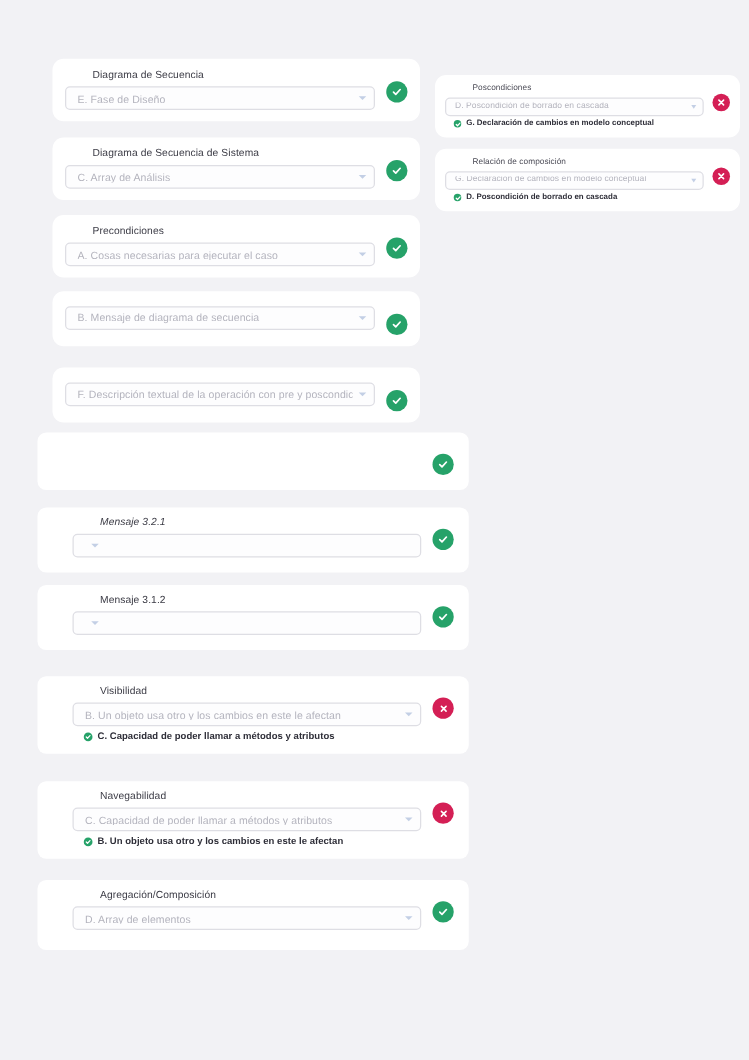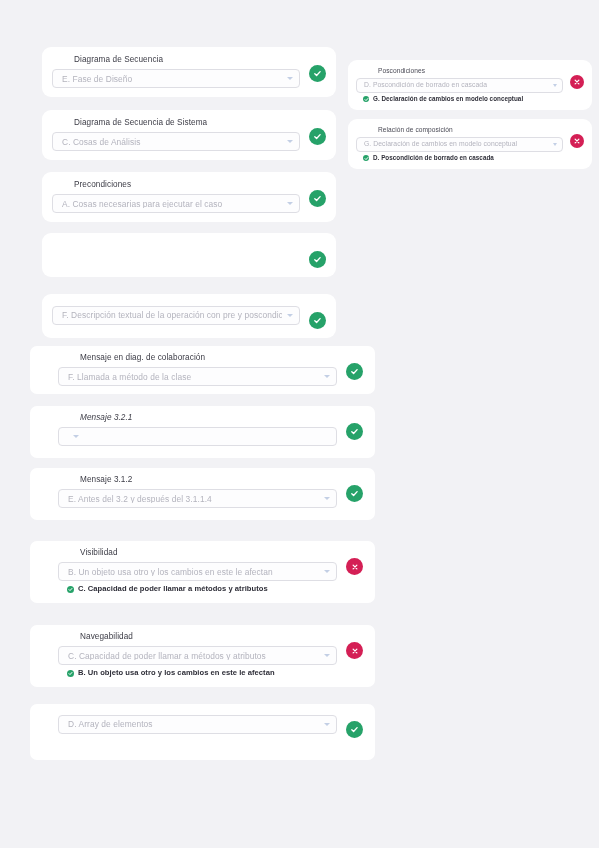--- a/index.html
+++ b/index.html
@@ -158,21 +158,21 @@
             <path d="M2.4 6.2 L4.8 8.6 L9.5 3.5" fill="none" stroke="#ffffff" stroke-width="1.8" stroke-linecap="round" stroke-linejoin="round"></path>
           </svg>
         </div>
       </div>
     </div>
     <div class="card left" style="left: 42px; top: 110px; width: 294px; padding: 8px 10px 9px;">
       <div class="field-row">
         <div class="field-col">
           <div class="field-label">Diagrama de Secuencia de Sistema</div>
           <div class="select-box">
-            <span class="select-value">C. Cosas de Análisis</span>
+            <span class="select-value">C. Array de Análisis</span>
             <span class="caret"></span>
           </div>
         </div>
         <div class="status ok">
           <svg width="9" height="9" viewBox="0 0 12 12" aria-hidden="true">
             <path d="M2.4 6.2 L4.8 8.6 L9.5 3.5" fill="none" stroke="#ffffff" stroke-width="1.8" stroke-linecap="round" stroke-linejoin="round"></path>
           </svg>
         </div>
       </div>
     </div>
@@ -188,20 +188,24 @@
         <div class="status ok">
           <svg width="9" height="9" viewBox="0 0 12 12" aria-hidden="true">
             <path d="M2.4 6.2 L4.8 8.6 L9.5 3.5" fill="none" stroke="#ffffff" stroke-width="1.8" stroke-linecap="round" stroke-linejoin="round"></path>
           </svg>
         </div>
       </div>
     </div>
     <div class="card left" style="left: 42px; top: 233px; width: 294px; padding: 8px 10px 9px;">
       <div class="field-row">
         <div class="field-col">
+          <div class="select-box">
+            <span class="select-value">B. Mensaje de diagrama de secuencia</span>
+            <span class="caret"></span>
+          </div>
         </div>
         <div class="status ok">
           <svg width="9" height="9" viewBox="0 0 12 12" aria-hidden="true">
             <path d="M2.4 6.2 L4.8 8.6 L9.5 3.5" fill="none" stroke="#ffffff" stroke-width="1.8" stroke-linecap="round" stroke-linejoin="round"></path>
           </svg>
         </div>
       </div>
     </div>
     <div class="card left" style="left: 42px; top: 294px; width: 294px; padding: 8px 10px 9px;">
       <div class="field-row">
@@ -262,25 +266,20 @@
         <div class="status bad">
           <svg width="8" height="8" viewBox="0 0 12 12" aria-hidden="true">
             <path d="M3.2 3.2 L8.8 8.8 M8.8 3.2 L3.2 8.8" fill="none" stroke="#ffffff" stroke-width="1.9" stroke-linecap="round"></path>
           </svg>
         </div>
       </div>
     </div>
     <div class="card flat" style="left: 30px; top: 346px; width: 345px; min-height: 46px; padding: 7px 12px 8px 28px;">
       <div class="field-row">
         <div class="field-col">
-          <div class="field-label">Mensaje en diag. de colaboración</div>
-          <div class="select-box">
-            <span class="select-value">F. Llamada a método de la clase</span>
-            <span class="caret"></span>
-          </div>
         </div>
         <div class="status ok">
           <svg width="9" height="9" viewBox="0 0 12 12" aria-hidden="true">
             <path d="M2.4 6.2 L4.8 8.6 L9.5 3.5" fill="none" stroke="#ffffff" stroke-width="1.8" stroke-linecap="round" stroke-linejoin="round"></path>
           </svg>
         </div>
       </div>
     </div>
     <div class="card flat" style="left: 30px; top: 406px; width: 345px; min-height: 52px; padding: 7px 12px 8px 28px; font-style: italic;">
       <div class="field-row">
@@ -295,21 +294,20 @@
             <path d="M2.4 6.2 L4.8 8.6 L9.5 3.5" fill="none" stroke="#ffffff" stroke-width="1.8" stroke-linecap="round" stroke-linejoin="round"></path>
           </svg>
         </div>
       </div>
     </div>
     <div class="card flat" style="left: 30px; top: 468px; width: 345px; min-height: 52px; padding: 7px 12px 8px 28px;">
       <div class="field-row">
         <div class="field-col">
           <div class="field-label">Mensaje 3.1.2</div>
           <div class="select-box">
-            <span class="select-value">E. Antes del 3.2 y después del 3.1.1.4</span>
             <span class="caret"></span>
           </div>
         </div>
         <div class="status ok">
           <svg width="9" height="9" viewBox="0 0 12 12" aria-hidden="true">
             <path d="M2.4 6.2 L4.8 8.6 L9.5 3.5" fill="none" stroke="#ffffff" stroke-width="1.8" stroke-linecap="round" stroke-linejoin="round"></path>
           </svg>
         </div>
       </div>
     </div>
@@ -357,20 +355,21 @@
         <div class="status bad">
           <svg width="8" height="8" viewBox="0 0 12 12" aria-hidden="true">
             <path d="M3.2 3.2 L8.8 8.8 M8.8 3.2 L3.2 8.8" fill="none" stroke="#ffffff" stroke-width="1.9" stroke-linecap="round"></path>
           </svg>
         </div>
       </div>
     </div>
     <div class="card flat" style="left: 30px; top: 704px; width: 345px; min-height: 56px; padding: 7px 12px 8px 28px;">
       <div class="field-row">
         <div class="field-col">
+          <div class="field-label">Agregación/Composición</div>
           <div class="select-box">
             <span class="select-value">D. Array de elementos</span>
             <span class="caret"></span>
           </div>
         </div>
         <div class="status ok">
           <svg width="9" height="9" viewBox="0 0 12 12" aria-hidden="true">
             <path d="M2.4 6.2 L4.8 8.6 L9.5 3.5" fill="none" stroke="#ffffff" stroke-width="1.8" stroke-linecap="round" stroke-linejoin="round"></path>
           </svg>
         </div>

